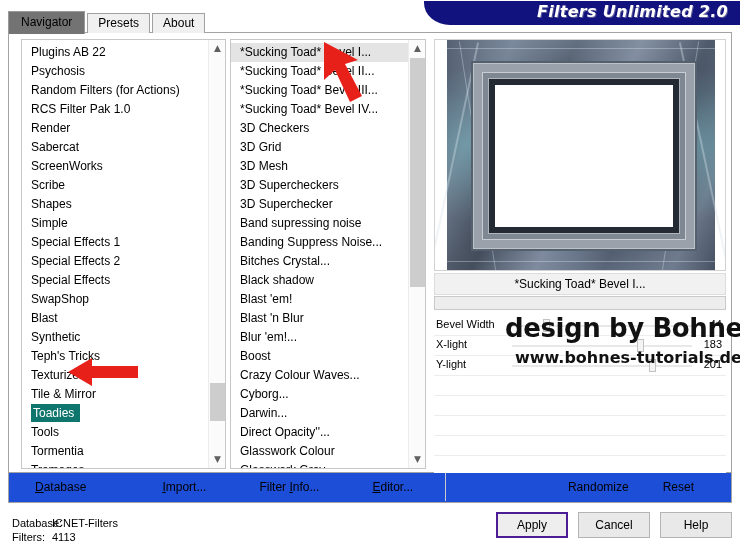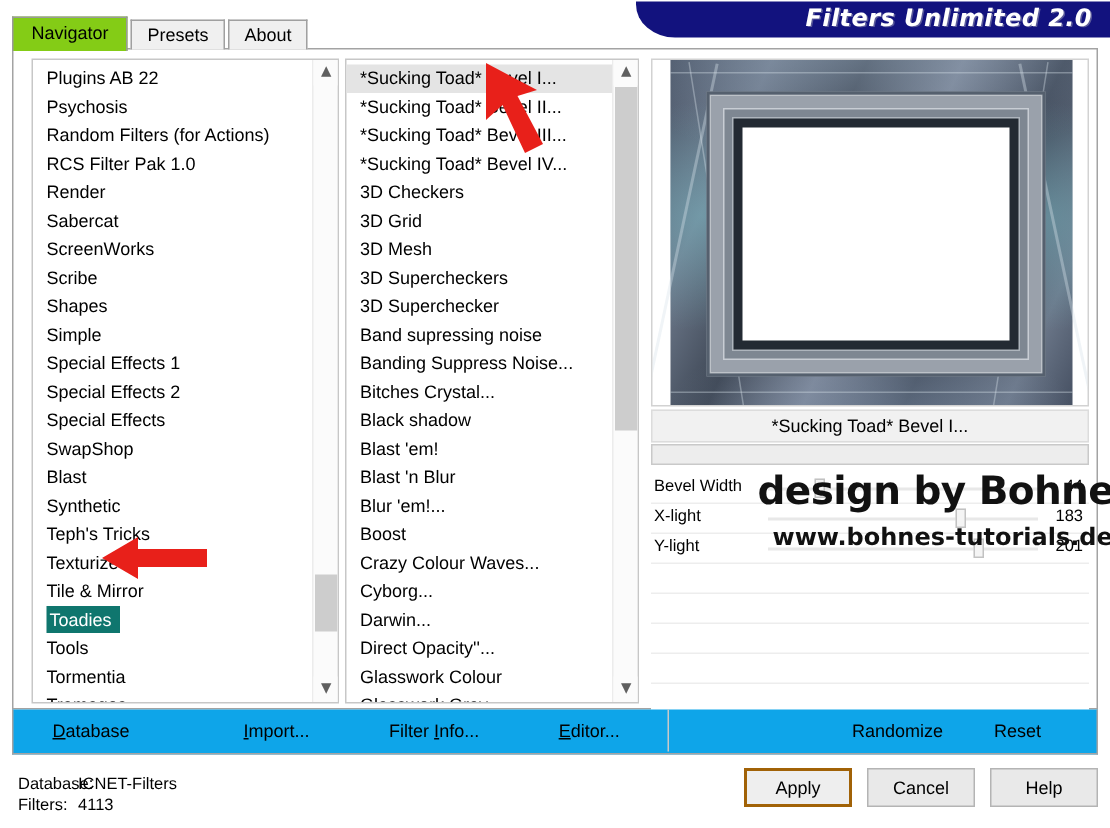--- a/index.html
+++ b/index.html
@@ -65,21 +65,21 @@
     border: 1px solid #a0a0a0;
     border-bottom: none;
     background: #f0f0f0;
     padding: 2px 10px 3px 10px;
     font-size: 12px;
     margin-right: 2px;
     line-height: 14px;
     color: #000;
   }
   .tab.active {
-    background: #84cc16;
+    background: #737373;
     border-color: #9a9a9a;
     padding: 3px 12px 5px 12px;
     position: relative;
     z-index: 7;
     margin-bottom: -1px;
   }
 
   
   #panel {
     position: absolute;
@@ -289,21 +289,21 @@
   #wm2 { left: 515px; top: 348px; font-size: 16px; }
 
   
   #actions {
     position: absolute;
     left: 8px; top: 473px;
     width: 724px; height: 30px;
     border: 1px solid #a3a3a3;
     border-top: none;
     box-sizing: border-box;
-    background: #0ea5e9;
+    background: #1d4ed8;
   }
   #actions-left {
     position: absolute;
     left: 0; top: 0; width: 437px; height: 28px;
     border-right: 1px solid #c9c9c9;
     box-sizing: border-box;
     display: flex;
     align-items: center;
   }
   #actions-right {
@@ -356,21 +356,21 @@
     border: 1px solid #b4b4b4;
     box-sizing: border-box;
     font-size: 12px;
     line-height: 24px;
     text-align: center;
     color: #000;
     font-family: "Liberation Sans", sans-serif;
   }
   .dlgbtn.primary {
     background: #eeeeee;
-    border: 2px solid #a16207;
+    border: 2px solid #4c1d95;
     line-height: 22px;
   }
 
   
   .arrow-svg { position: absolute; z-index: 40; pointer-events: none; }
   #arrow-top  { left: 318px; top: 38px; }
   #arrow-left { left: 66px;  top: 355px; }
 </style>
 </head>
 <body>

